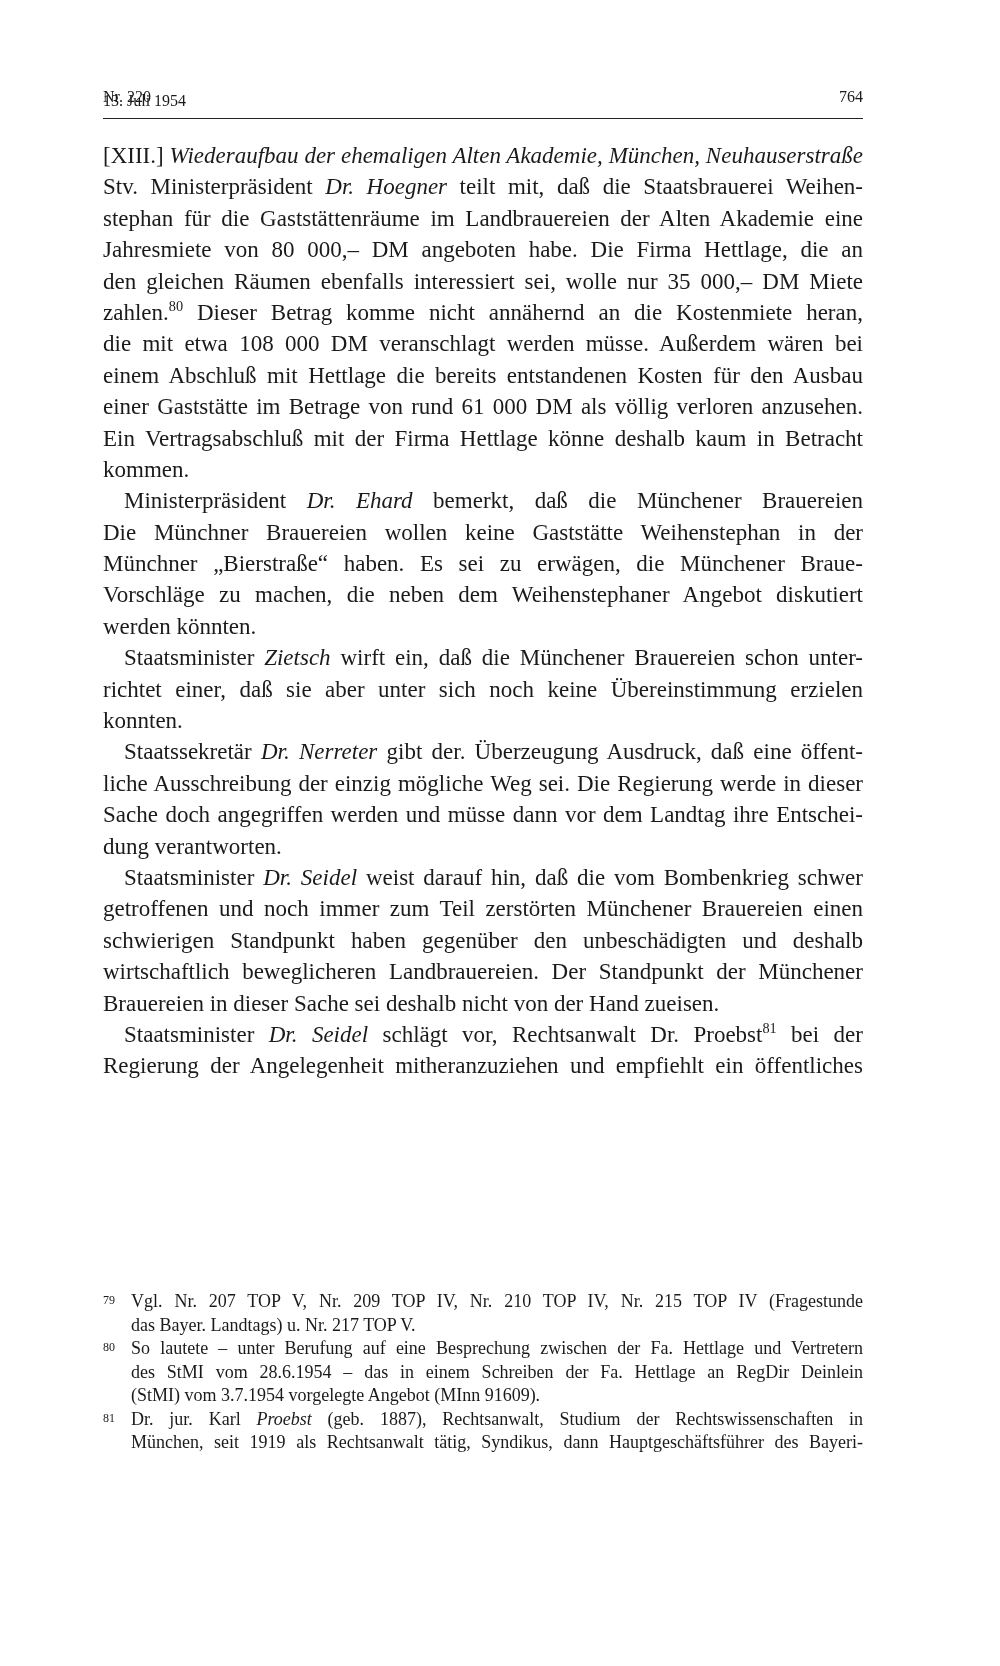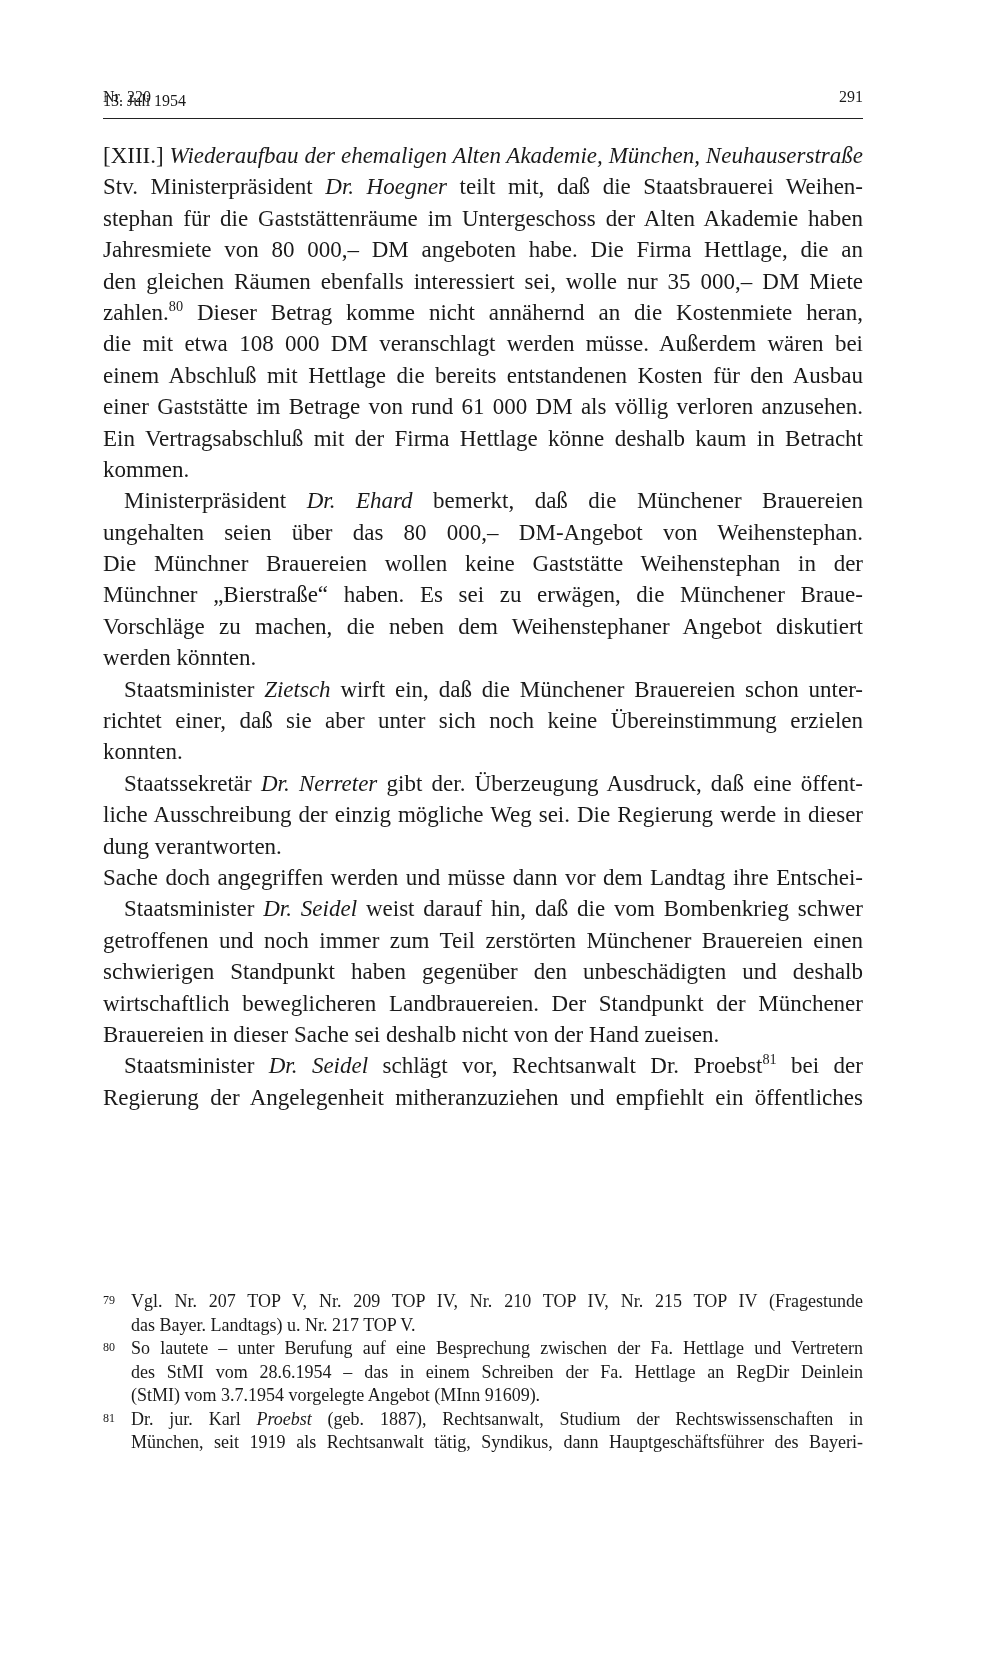--- a/index.html
+++ b/index.html
@@ -26,58 +26,57 @@
     .fn .line { height: 23.5px; line-height: 23.5px; }
   </style>
 </head>
 <body>
 
 <div class="page">
 
   <div class="running-head">
     <span class="rh-left">Nr. 220</span>
     <span class="rh-center">13. Juli 1954</span>
-    <span class="rh-right">291</span>
+    <span class="rh-right">764</span>
   </div>
 
   <div class="body">
     <div class="heading">
       <span class="line"><span class="roman">[XIII.]</span> <span>Wiederaufbau der ehemaligen Alten Akademie, München, Neuhauserstraße</span></span>
     </div>
     <div id="paragraphs">
         <div>
           <span class="line ">Stv. Ministerpräsident <i>Dr. Hoegner</i> teilt mit, daß die Staatsbrauerei Weihen-</span>
-          <span class="line ">stephan für die Gaststättenräume im Untergeschoss der Alten Akademie haben</span>
+          <span class="line ">stephan für die Gaststättenräume im Landbrauereien der Alten Akademie eine</span>
           <span class="line ">Jahresmiete von 80 000,– DM angeboten habe. Die Firma Hettlage, die an</span>
           <span class="line ">den gleichen Räumen ebenfalls interessiert sei, wolle nur 35 000,– DM Miete</span>
           <span class="line ">zahlen.<sup>80</sup> Dieser Betrag komme nicht annähernd an die Kostenmiete heran,</span>
           <span class="line ">die mit etwa 108 000 DM veranschlagt werden müsse. Außerdem wären bei</span>
           <span class="line ">einem Abschluß mit Hettlage die bereits entstandenen Kosten für den Ausbau</span>
           <span class="line ">einer Gaststätte im Betrage von rund 61 000 DM als völlig verloren anzusehen.</span>
           <span class="line ">Ein Vertragsabschluß mit der Firma Hettlage könne deshalb kaum in Betracht</span>
           <span class="line  last">kommen.</span>
         </div>
         <div>
           <span class="line  indent">Ministerpräsident <i>Dr. Ehard</i> bemerkt, daß die Münchener Brauereien</span>
-          <span class="line ">ungehalten seien über das 80 000,– DM-Angebot von Weihenstephan.</span>
           <span class="line ">Die Münchner Brauereien wollen keine Gaststätte Weihenstephan in der</span>
           <span class="line ">Münchner „Bierstraße“ haben. Es sei zu erwägen, die Münchener Braue-</span>
           <span class="line ">Vorschläge zu machen, die neben dem Weihenstephaner Angebot diskutiert</span>
           <span class="line  last">werden könnten.</span>
         </div>
         <div>
           <span class="line  indent">Staatsminister <i>Zietsch</i> wirft ein, daß die Münchener Brauereien schon unter-</span>
           <span class="line ">richtet einer, daß sie aber unter sich noch keine Übereinstimmung erzielen</span>
           <span class="line  last">konnten.</span>
         </div>
         <div>
           <span class="line  indent">Staatssekretär <i>Dr. Nerreter</i> gibt der. Überzeugung Ausdruck, daß eine öffent-</span>
           <span class="line ">liche Ausschreibung der einzig mögliche Weg sei. Die Regierung werde in dieser</span>
+          <span class="line ">Sache doch angegriffen werden und müsse dann vor dem Landtag ihre Entschei-</span>
           <span class="line  last">dung verantworten.</span>
-          <span class="line ">Sache doch angegriffen werden und müsse dann vor dem Landtag ihre Entschei-</span>
         </div>
         <div>
           <span class="line  indent">Staatsminister <i>Dr. Seidel</i> weist darauf hin, daß die vom Bombenkrieg schwer</span>
           <span class="line ">getroffenen und noch immer zum Teil zerstörten Münchener Brauereien einen</span>
           <span class="line ">schwierigen Standpunkt haben gegenüber den unbeschädigten und deshalb</span>
           <span class="line ">wirtschaftlich beweglicheren Landbrauereien. Der Standpunkt der Münchener</span>
           <span class="line  last">Brauereien in dieser Sache sei deshalb nicht von der Hand zueisen.</span>
         </div>
         <div>
           <span class="line  indent">Staatsminister <i>Dr. Seidel</i> schlägt vor, Rechtsanwalt Dr. Proebst<sup>81</sup> bei der</span>

